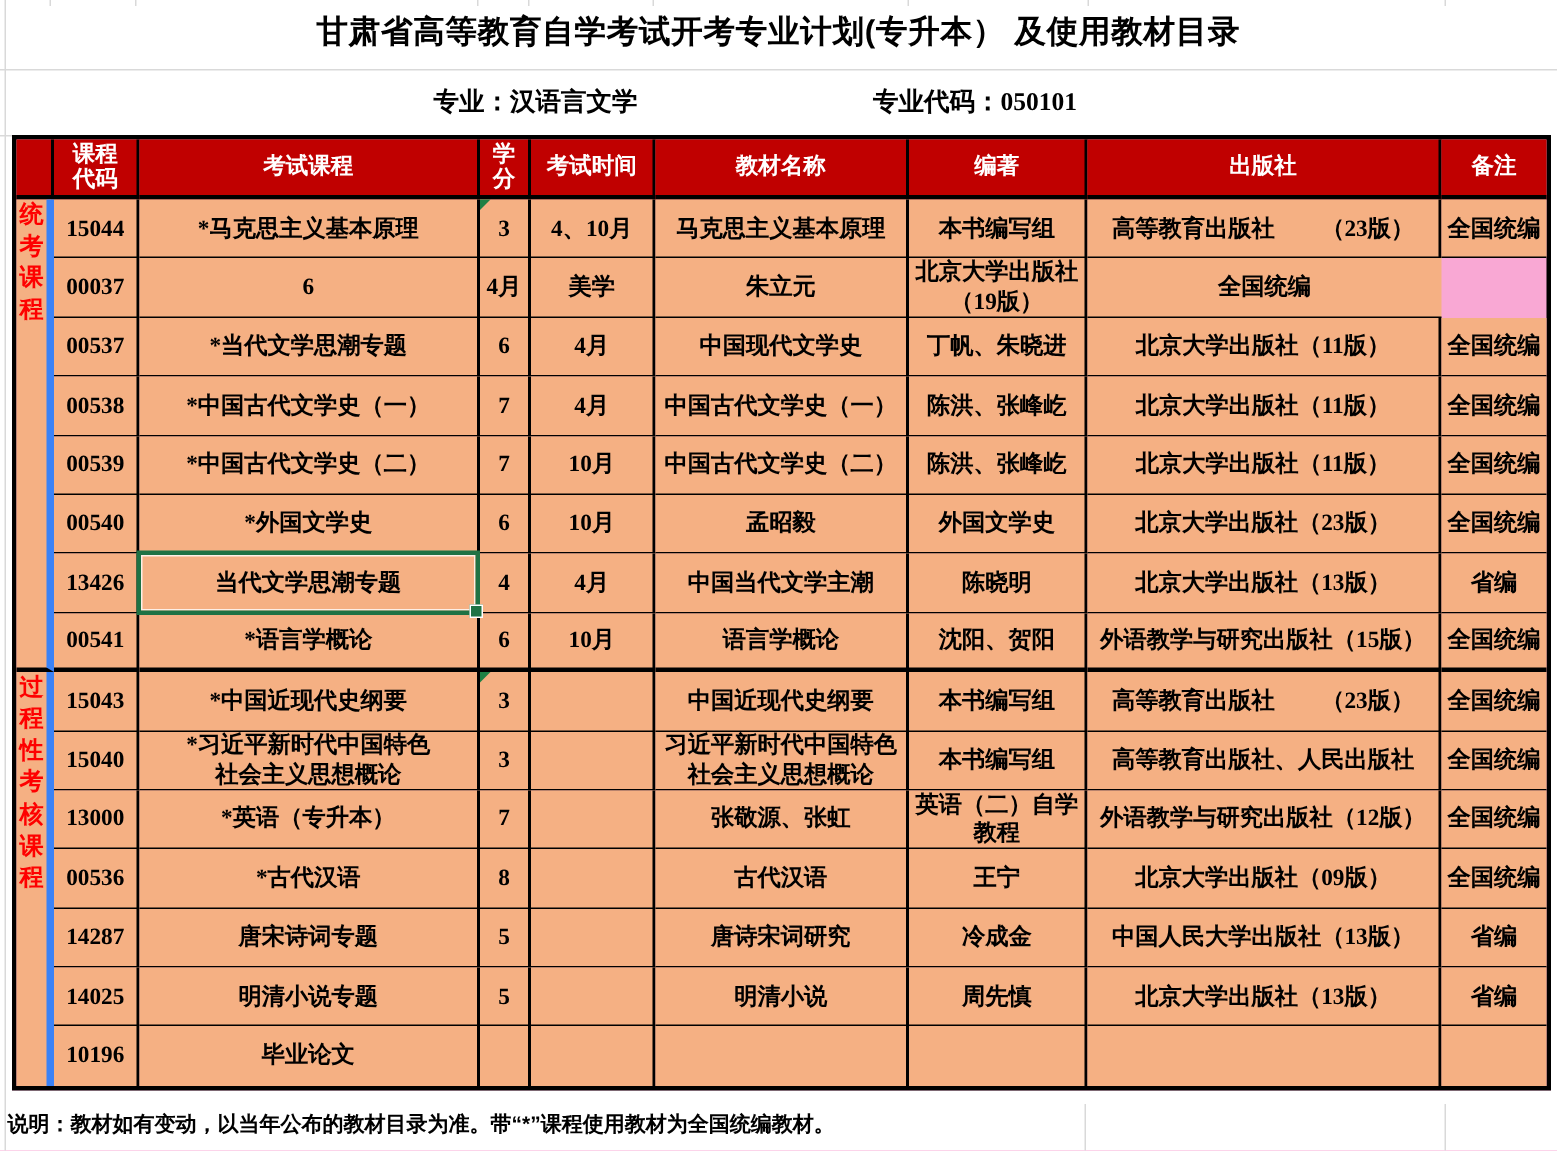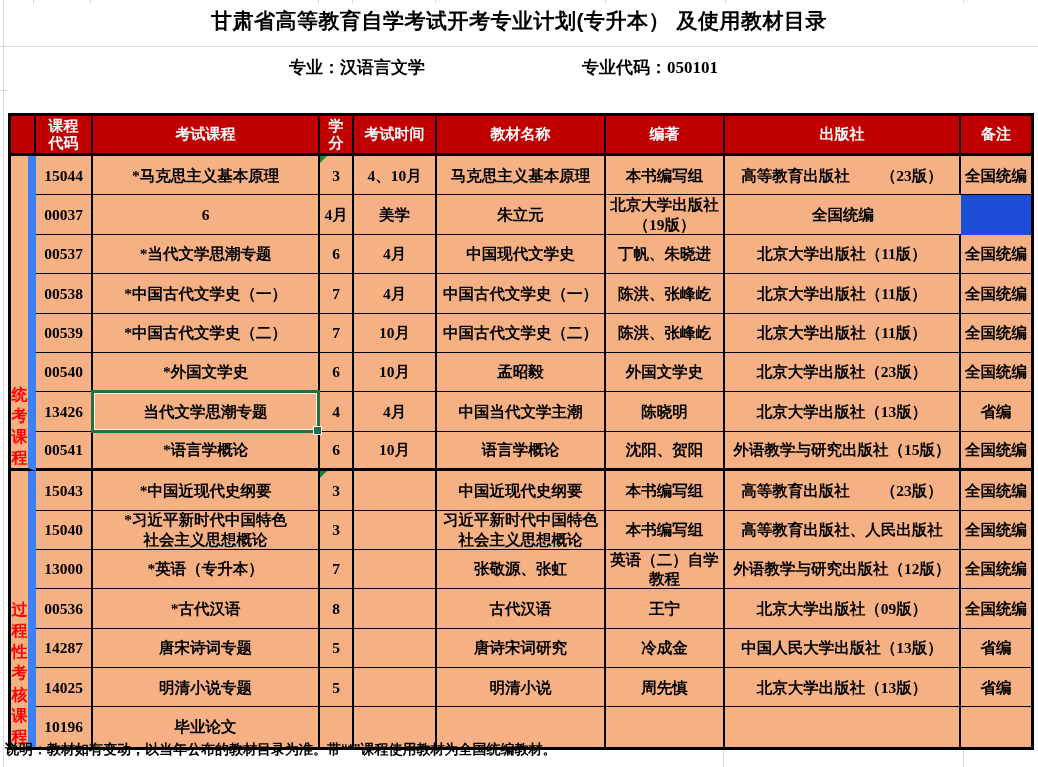--- a/index.html
+++ b/index.html
@@ -4,36 +4,36 @@
 <style>
   html,body{margin:0;padding:0}
   body{width:1038px;height:767px;position:relative;background:#fff;overflow:hidden;
        font-family:"Liberation Sans",sans-serif;color:#000}
   .gl{position:absolute;background:#d9d9d9}
   .title{position:absolute;left:0;top:7px;width:100%;text-align:center;
          font:bold 21px "Liberation Sans",sans-serif;letter-spacing:.5px}
   .sub{position:absolute;top:56px;font:bold 17px "Liberation Serif",serif}
   .sub1{left:289px}
   .sub2{left:582px}
-  .sheet{position:absolute;left:8px;top:113px;width:1026px;height:637px;
-         display:grid;box-sizing:border-box;border:3px solid #000;background:#1d4ed8;
+  .sheet{position:absolute;left:8px;top:90px;width:1026px;height:637px;
+         display:grid;box-sizing:border-box;border:3px solid #000;background:#f9a8d4;
          grid-template-columns:25px 57px 227px 34px 83px 169px 119px 236px 70px;
          grid-template-rows:40px repeat(15,39.4px)}
   .h{background:#C00000;color:#fff;font:bold 15px "Liberation Sans",sans-serif;
      display:flex;align-items:center;justify-content:center;text-align:center;
      white-space:pre-line;line-height:1.1;border-right:2px solid #000;border-bottom:3px solid #000;
      position:relative;grid-row:1}
   .c{background:#F5B083;display:flex;align-items:center;justify-content:center;text-align:center;
      font:bold 15.5px "Liberation Serif",serif;line-height:1.25;white-space:pre-line;
      border-right:2px solid #000;border-bottom:1px solid #000;position:relative;padding:0 2px}
   .ncr{border-right:none}
   .nbb{border-bottom:none}
   .thick{border-bottom-width:3px;border-bottom-style:solid;border-bottom-color:#000}
-  .grp{background:#F5B083;display:flex;align-items:flex-end;justify-content:center;
-       border-right:8px solid #3b82f6;position:relative}
+  .grp{background:#F5B083;display:flex;align-items:flex-start;justify-content:center;
+       border-right:5px solid #3b82f6;position:relative}
   .grp span{display:block;width:18px;word-break:break-all;text-align:center;
        font:bold 16px "Liberation Sans",sans-serif;color:#FE0000;line-height:1.32}
   .grpA{grid-column:1;grid-row:2/10;border-bottom:3px solid #000}
   .grpB{grid-column:1;grid-row:10/17;border-bottom:none}
   .gr2{grid-row:2}.gr3{grid-row:3}.gr4{grid-row:4}.gr5{grid-row:5}.gr6{grid-row:6}
   .gr7{grid-row:7}.gr8{grid-row:8}.gr9{grid-row:9}.gr10{grid-row:10}.gr11{grid-row:11}
   .gr12{grid-row:12}.gr13{grid-row:13}.gr14{grid-row:14}.gr15{grid-row:15}.gr16{grid-row:16}
   .sel::before{content:"";position:absolute;inset:-2px;border:3px solid #1F7244;
        box-shadow:inset 0 0 0 1px rgba(255,255,255,.8);z-index:2;pointer-events:none}
   .handle{position:absolute;right:-4px;bottom:-4px;width:7px;height:7px;background:#1F7244;

